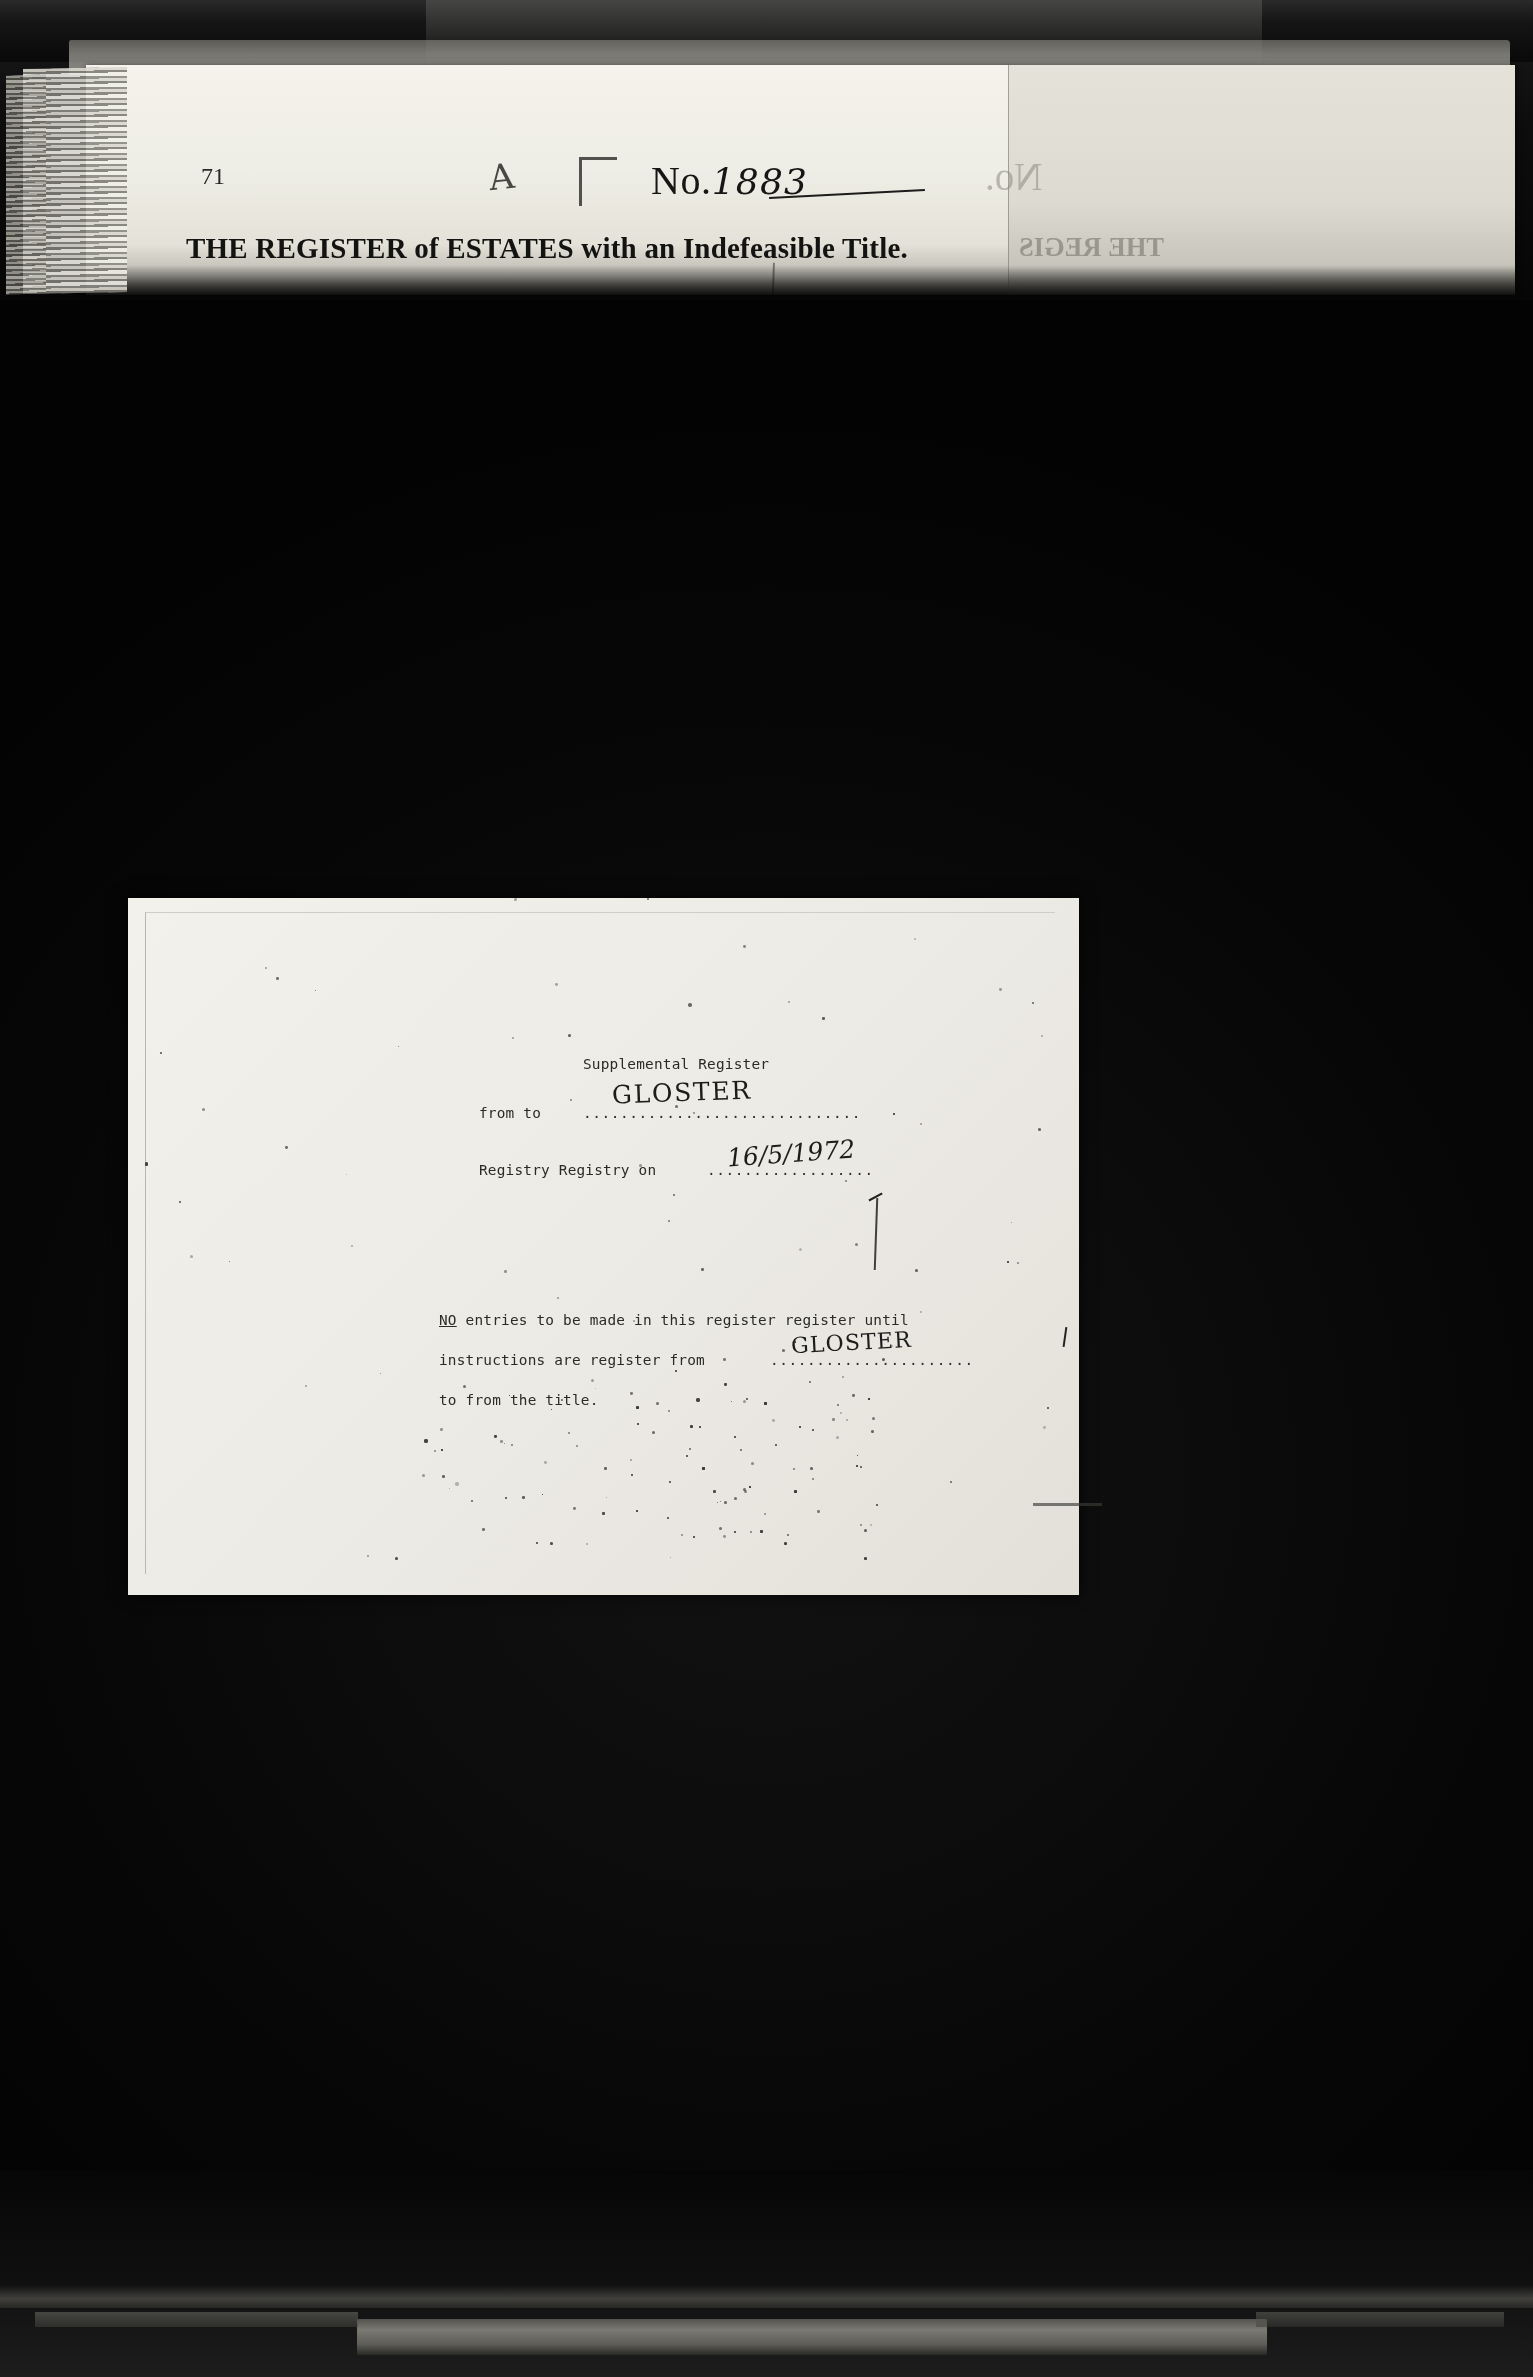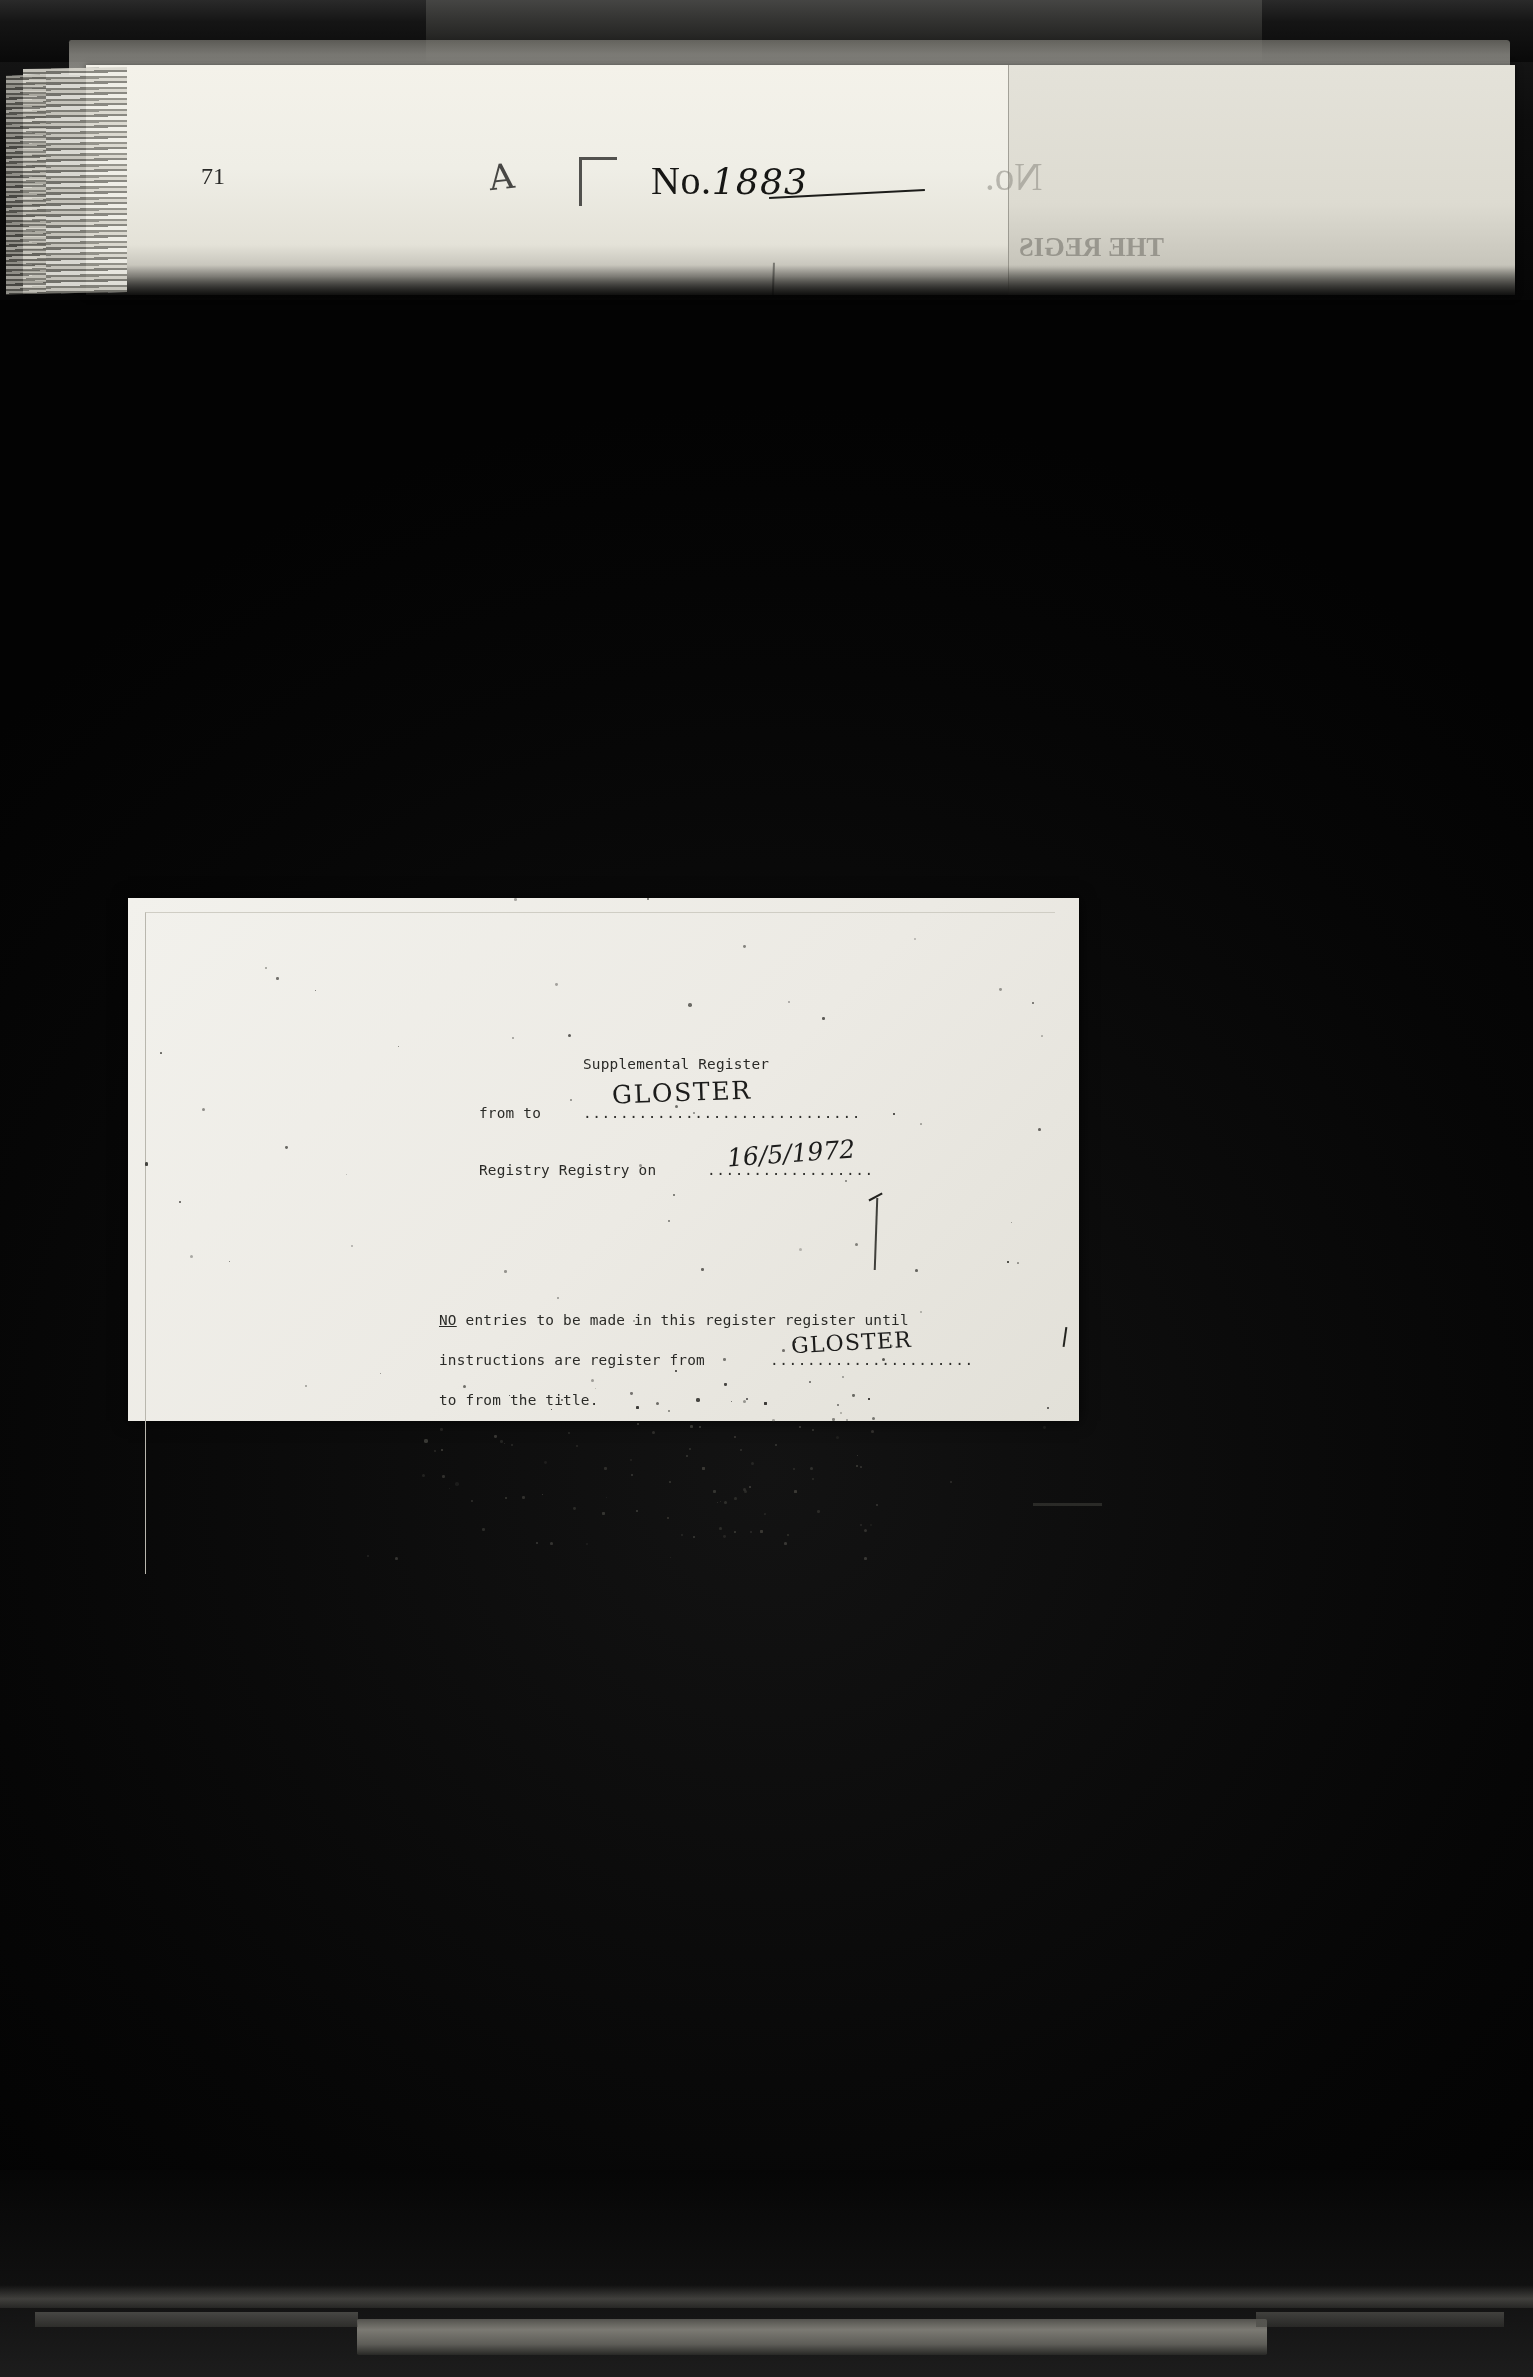--- a/index.html
+++ b/index.html
@@ -198,21 +198,21 @@
     color: #8b8981;
     font-family: "Liberation Serif", serif;
     transform: scaleX(-1);
     opacity: .55;
   }
 
   
   .slip {
     position: absolute;
     left: 128px; top: 898px;
-    width: 951px; height: 523px;
+    width: 951px; height: 697px;
     background: linear-gradient(135deg, #f2f1ec 0%, #eceae4 55%, #e2e0d8 100%);
     box-shadow: 0 0 15px rgba(0,0,0,.8);
   }
   .slip-inner-line {
     position: absolute;
     left: 17.3px; top: 14px;
     width: 909px; height: 661px;
     border-left: 1.2px solid #b9b7ae;
     border-top: 1.2px solid #cfcdc4;
   }
@@ -361,20 +361,21 @@
       <div class="bracket"></div>
       <div class="bracket2"></div>
 
       <div class="title-no">
         <span>No.</span><span class="num">1883</span>
         <span class="strike"></span>
       </div>
 
       <div class="mirror-no">No.</div>
 
+      <div class="main-title">THE REGISTER of ESTATES with an Indefeasible Title.</div>
 
       <div class="mirror-title">THE REGIS</div>
 
     </div>
 
     <div class="leaf-stack"></div>
     <div class="leaf-stack-left"></div>
   </div>
 
   <div class="slip">

